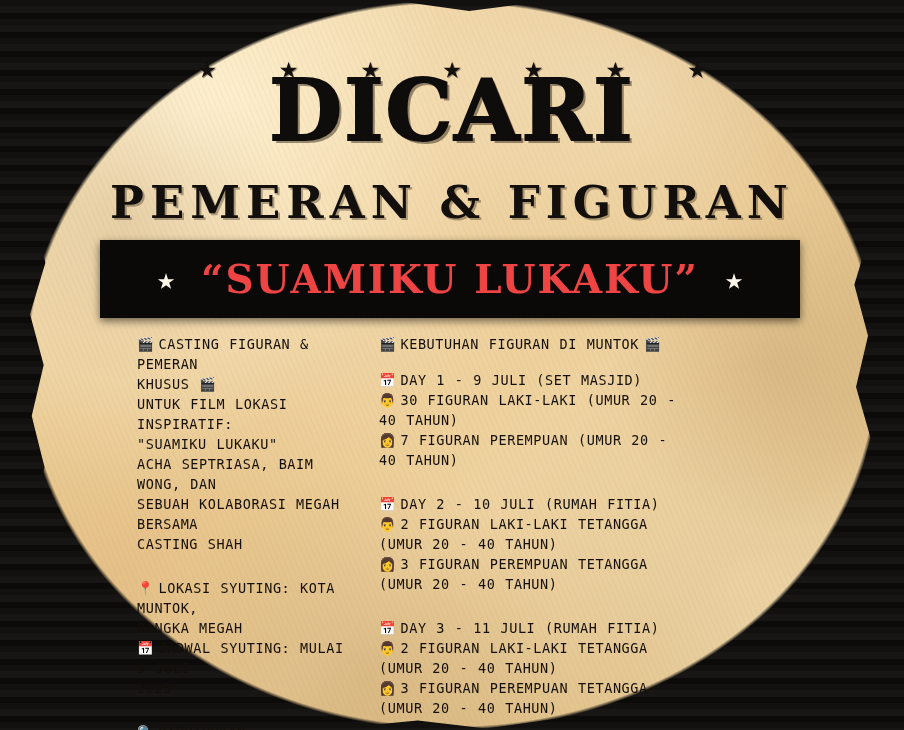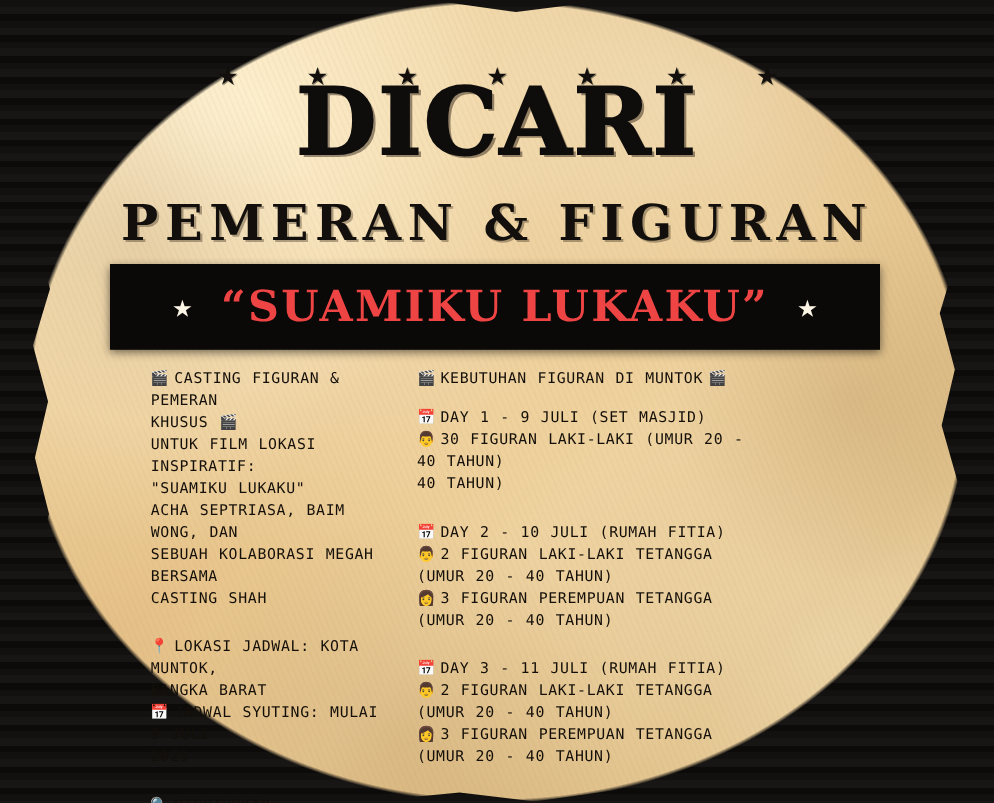--- a/index.html
+++ b/index.html
@@ -230,23 +230,23 @@
           <div class="line">"SUAMIKU LUKAKU"</div>
           <div class="line">ACHA SEPTRIASA, BAIM WONG, DAN</div>
           <div class="line">SEBUAH KOLABORASI MEGAH BERSAMA</div>
           <div class="line">CASTING SHAH</div>
         </div>
 
         <div class="gap-sm"></div>
 
         <div class="block tight">
           <div class="line">
-            <span class="em">📍</span><span>LOKASI JADWAL: KOTA MUNTOK,</span>
-          </div>
-          <div class="line">BANGKA BARAT</div>
+            <span class="em">📍</span><span>LOKASI SYUTING: KOTA MUNTOK,</span>
+          </div>
+          <div class="line">BANGKA MEGAH</div>
         </div>
 
         <div class="block">
           <div class="line">
             <span class="em">📅</span><span>JADWAL SYUTING: MULAI 9 JULI</span>
           </div>
           <div class="line">2025</div>
         </div>
 
         <div class="gap-sm"></div>
@@ -270,20 +270,23 @@
         <div class="gap-md"></div>
 
         <div class="block">
           <div class="line">
             <span class="em">📅</span><span>DAY 1 - 9 JULI (SET MASJID)</span>
           </div>
           <div class="line">
             <span class="em">👨</span><span>30 FIGURAN LAKI-LAKI (UMUR 20 -</span>
           </div>
           <div class="line">40 TAHUN)</div>
+          <div class="line">
+            <span class="em">👩</span><span>7 FIGURAN PEREMPUAN (UMUR 20 -</span>
+          </div>
           <div class="line">40 TAHUN)</div>
         </div>
 
         <div class="gap-sm"></div>
 
         <div class="block">
           <div class="line">
             <span class="em">📅</span><span>DAY 2 - 10 JULI (RUMAH FITIA)</span>
           </div>
           <div class="line">

